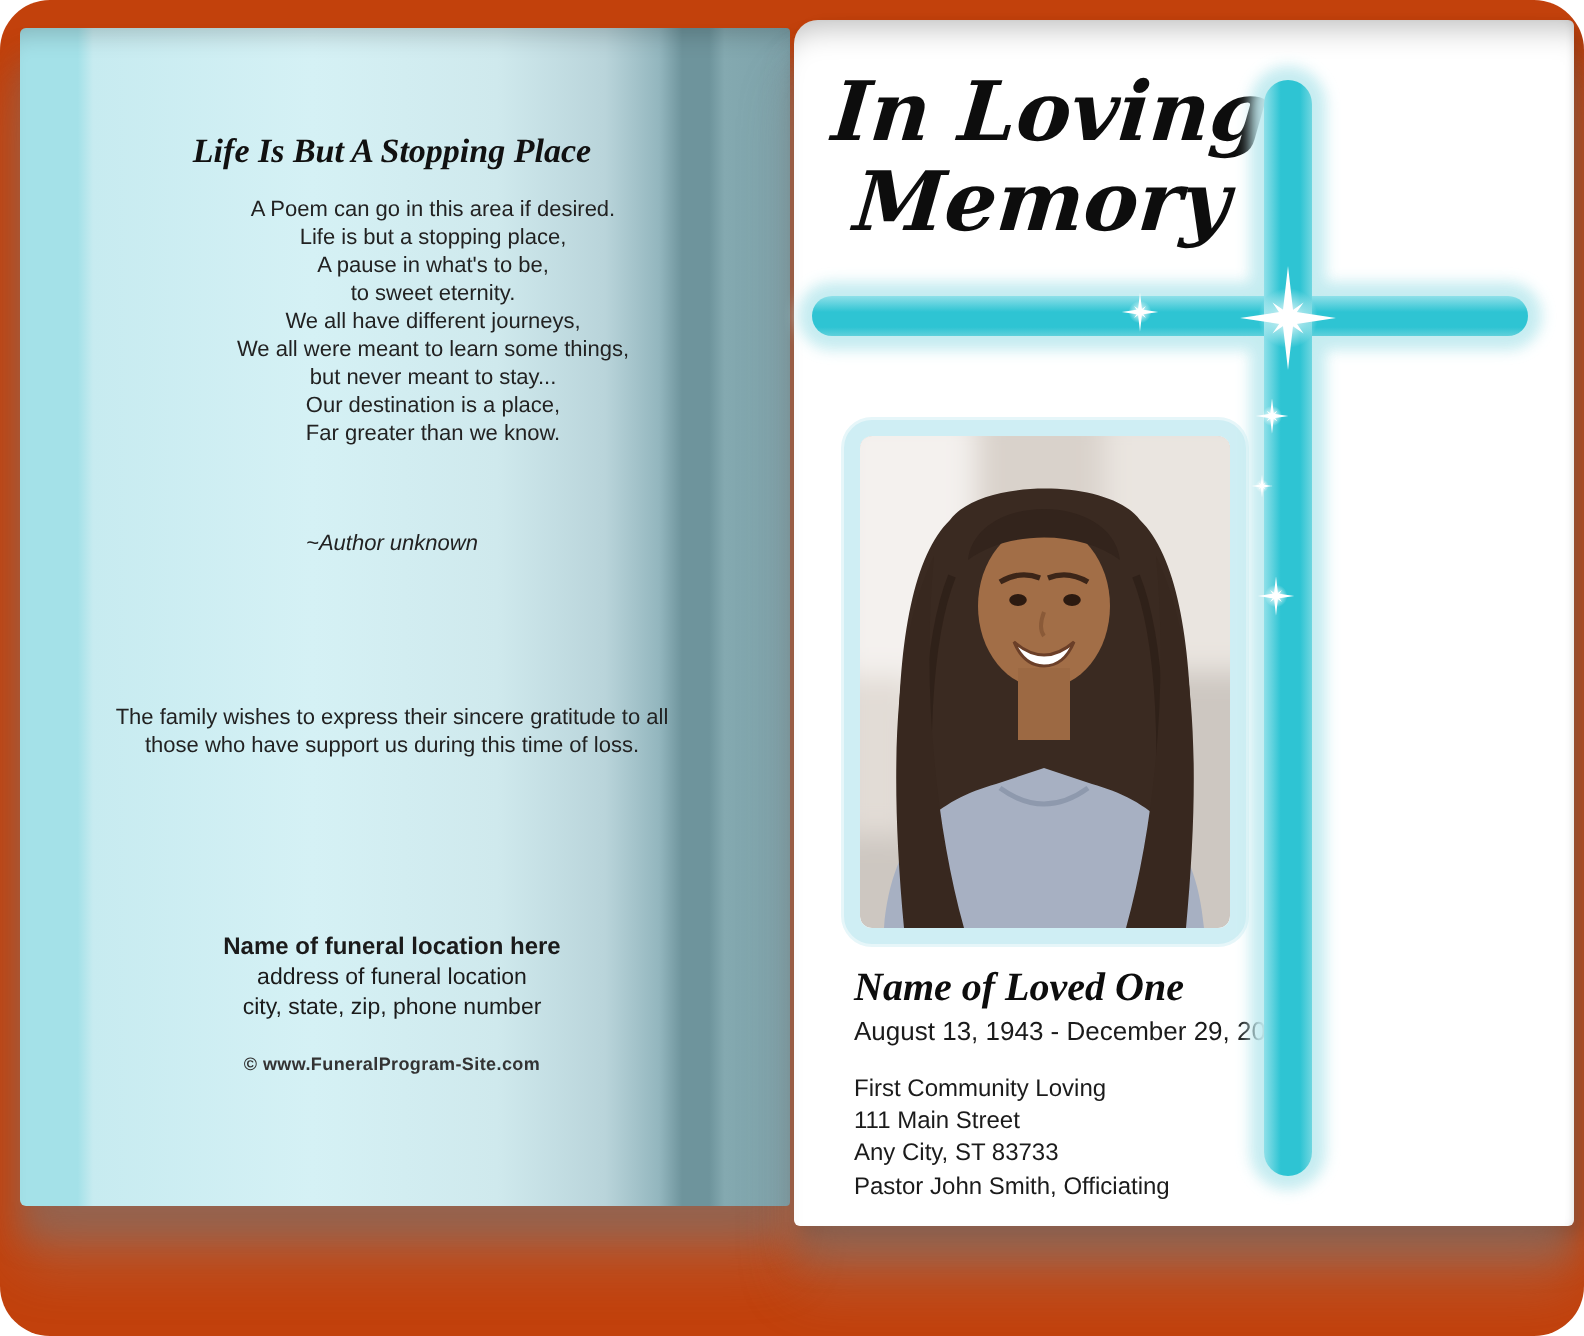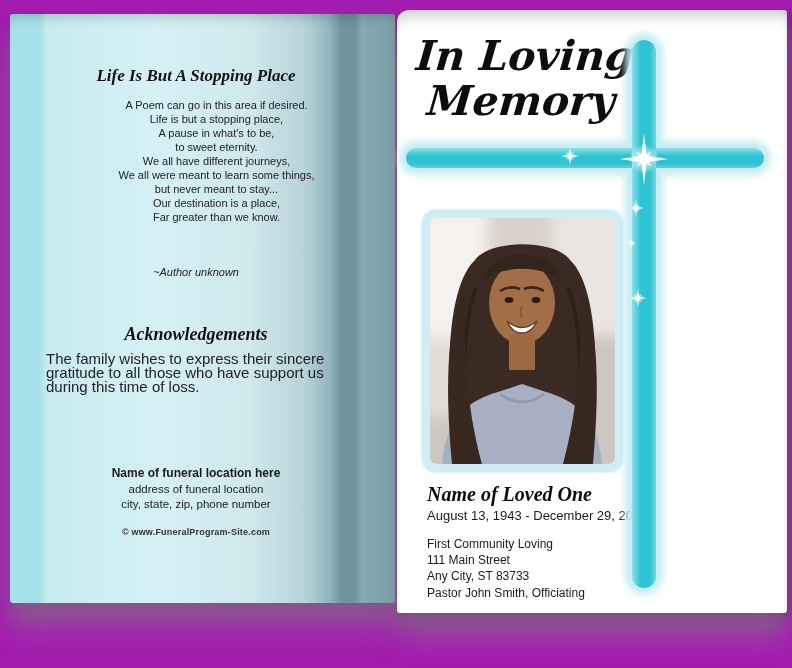--- a/index.html
+++ b/index.html
@@ -1,17 +1,17 @@
 <!DOCTYPE html>
 <html><head>
 <meta charset="utf-8">
 <style>
   * { margin:0; padding:0; box-sizing:border-box; }
   body { background:#ffffff; font-family:"Liberation Sans", sans-serif; }
-  .stage { position:relative; width:792px; height:668px; background:#a21caf; overflow:hidden; }
+  .stage { position:relative; width:792px; height:668px; background:#c2410c; overflow:hidden;border-radius:25px; }
 
   
   .page-left {
     position:absolute; left:10px; top:14px; width:385px; height:589px;
     background:linear-gradient(90deg,
       #a4e1e8 0%, #a4e1e8 7.5%,
       #c7ebf0 9.5%,
       #d5f1f5 38%,
       #cfe9ed 62%,
       #b9d4da 76%,
@@ -25,22 +25,22 @@
                 inset 0 12px 12px -9px rgba(0,0,0,.20);
   }
   .poem-title { position:absolute; top:52px; width:372px; text-align:center;
     font-family:"Liberation Serif", serif; font-weight:bold; font-style:italic; font-size:17px; color:#111; }
   .poem-lines { position:absolute; top:84px; width:372px; text-align:center;
     font-size:11px; line-height:14px; color:#222;padding-left:41px; }
   .poem-author { position:absolute; top:252px; width:372px; text-align:center;
     font-size:11px; font-style:italic; color:#222; }
   .ack-title { position:absolute; top:310px; width:372px; text-align:center;
     font-family:"Liberation Serif", serif; font-weight:bold; font-style:italic; font-size:18px; color:#111; }
-  .ack-body { position:absolute; top:338px; left:36px; width:300px; text-align:left;
-    font-size:15px; line-height:14px; color:#222; }
+  .ack-body { position:absolute; top:338px; left:36px; width:300px; text-align:center;
+    font-size:11px; line-height:14px; color:#222; }
   .ack-signature { position:absolute; top:398px; width:372px; text-align:center;
     font-size:11px; color:#222; }
   .loc-block { position:absolute; top:452px; width:372px; text-align:center;
     font-size:11.5px; line-height:15.5px; color:#1b1b1b; }
   .loc-name { font-weight:bold; font-size:12px; }
   .credit { position:absolute; top:513px; width:372px; text-align:center;
     font-size:9px; font-weight:bold; color:#333; letter-spacing:.2px; }
 
   
   .page-right {
@@ -82,21 +82,20 @@
       <div>Life is but a stopping place,</div>
       <div>A pause in what's to be,</div>
       <div>to sweet eternity.</div>
       <div>We all have different journeys,</div>
       <div>We all were meant to learn some things,</div>
       <div>but never meant to stay...</div>
       <div>Our destination is a place,</div>
       <div>Far greater than we know.</div>
     </div>
     <div class="poem-author">~Author unknown</div>
-    <div class="ack-title">Acknowledgements</div>
     <div class="ack-body">The family wishes to express their sincere gratitude to all those who have support us during this time of loss.</div>
     <div class="loc-block">
       <div class="loc-name">Name of funeral location here</div>
       <div>address of funeral location</div>
       <div>city, state, zip, phone number</div>
     </div>
     <div class="credit">© www.FuneralProgram-Site.com</div>
   </div>
 
   <div class="page-right">

